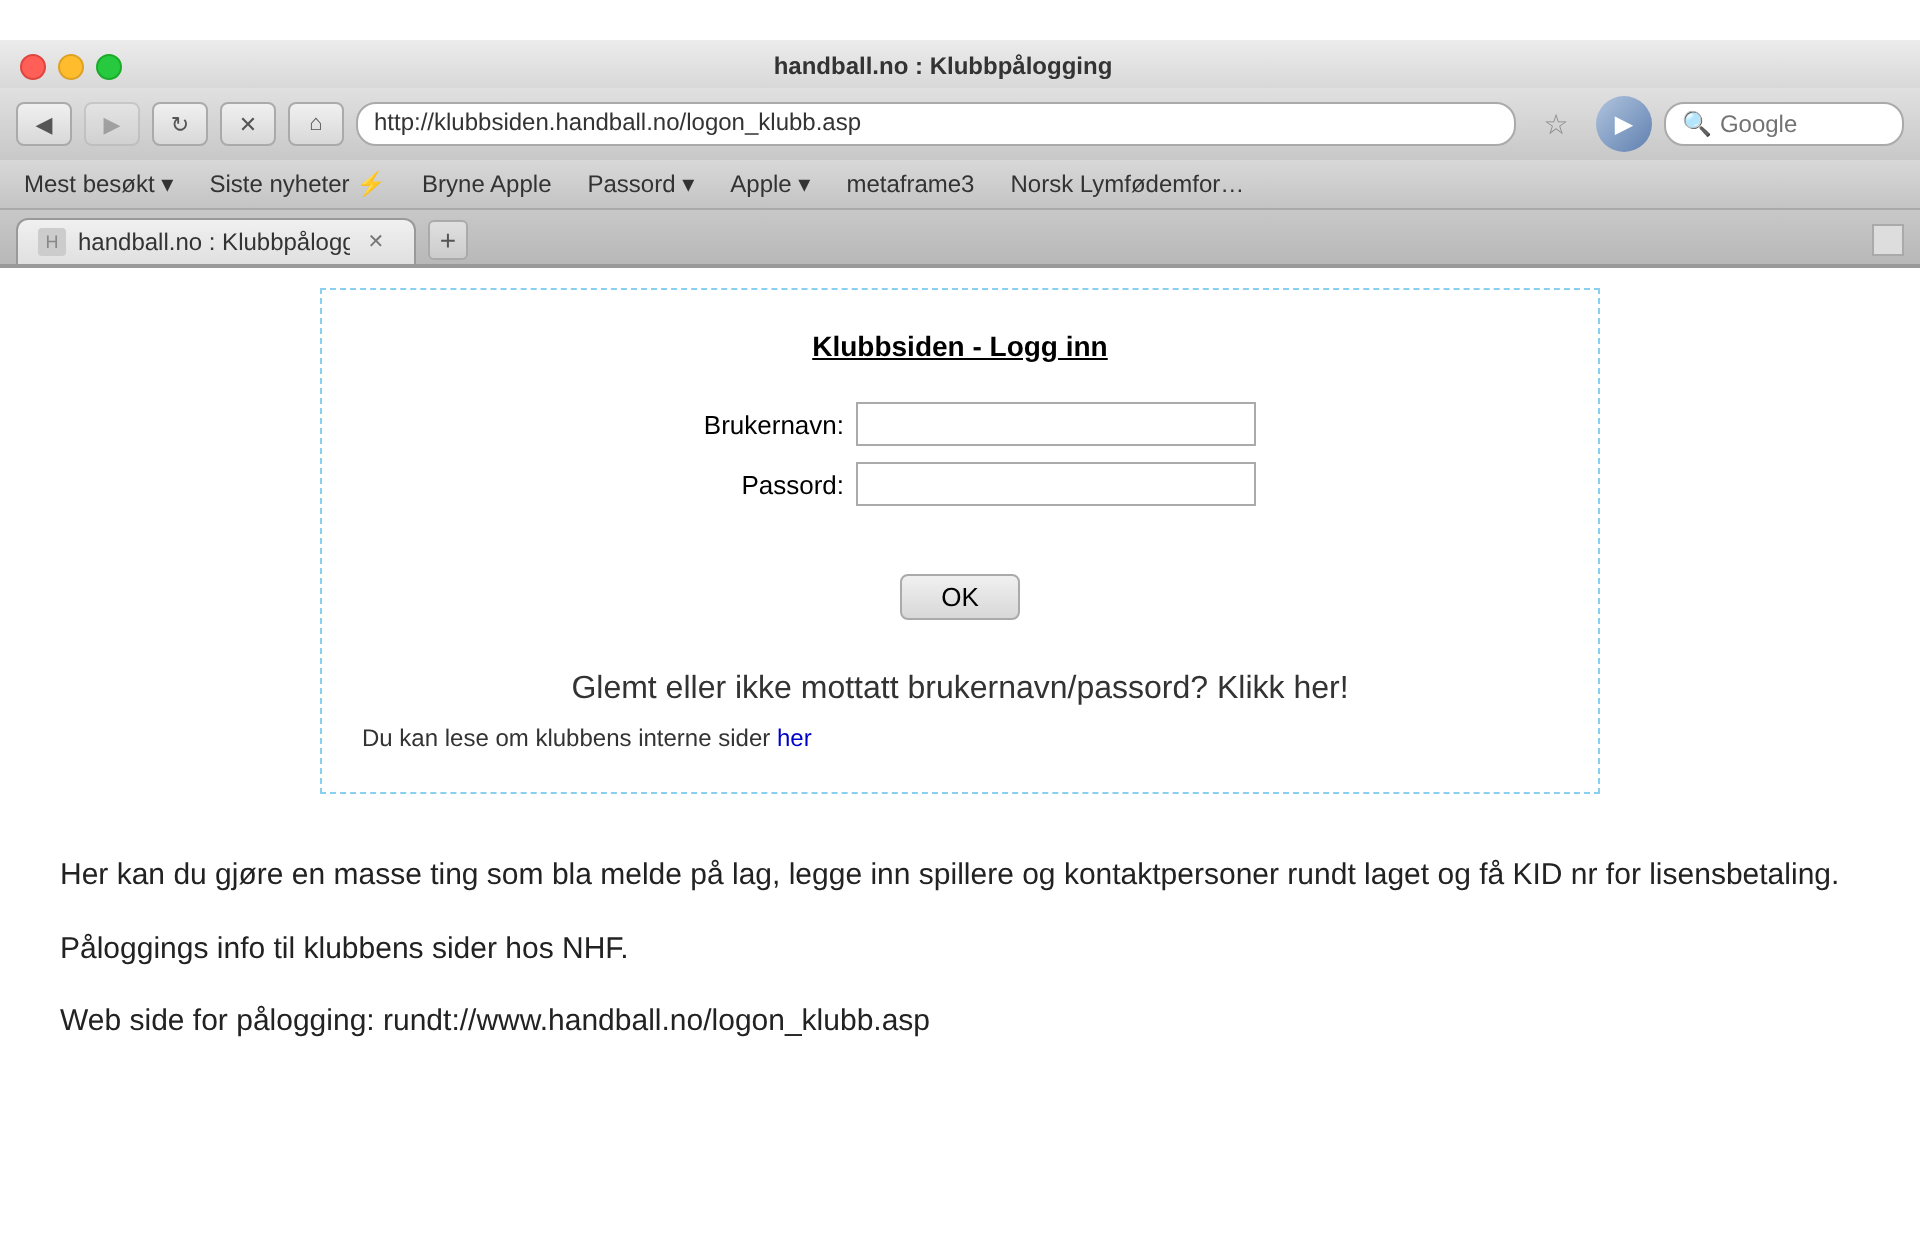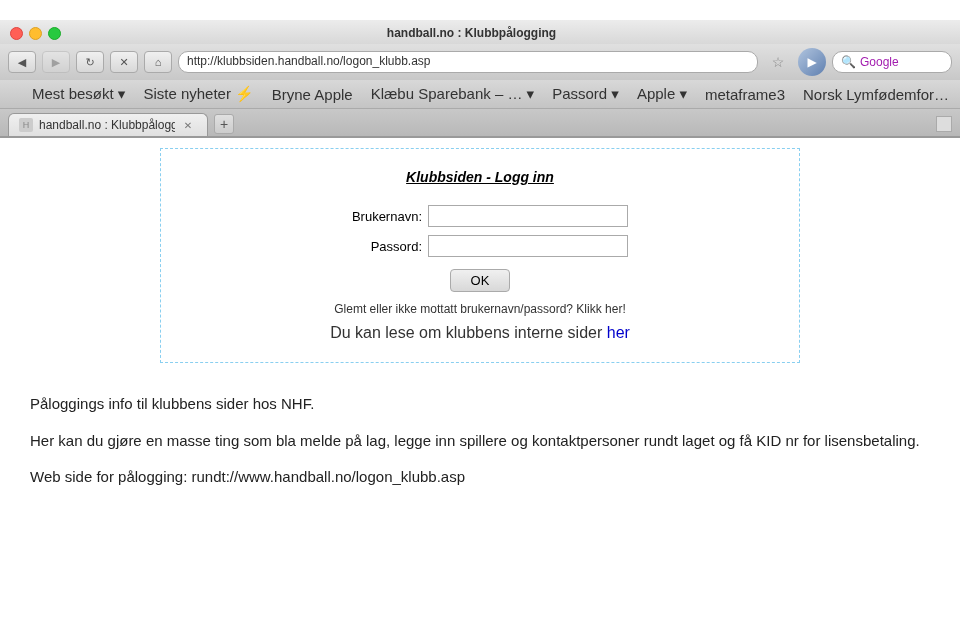--- a/index.html
+++ b/index.html
@@ -103,24 +103,24 @@
       height: 22px;
       width: 120px;
       font-size: 12px;
       color: #999;
       gap: 4px;
     }
 
     .bookmarks-bar {
       display: flex;
       align-items: center;
-      padding: 3px 24px;
+      padding: 3px 4px;
       background: linear-gradient(to bottom, #d8d8d8, #c4c4c4);
       border-bottom: 1px solid #aaa;
-      font-size: 15px;
+      font-size: 12px;
       color: #333;
       gap: 2px;
       overflow: hidden;
     }
 
     .bookmark-item {
       padding: 2px 8px;
       cursor: pointer;
       white-space: nowrap;
       border-radius: 3px;
@@ -196,21 +196,20 @@
       padding: 20px;
       text-align: center;
     }
 
     .login-title {
       font-size: 14px;
       font-weight: bold;
       color: #000;
       margin-bottom: 20px;
       text-decoration: underline;
-      font-style: italic;
     }
 
     .login-form-area {
       display: inline-block;
       text-align: left;
     }
 
     .form-row {
       display: flex;
       align-items: center;
@@ -229,44 +228,44 @@
       width: 200px;
       height: 22px;
       border: 1px solid #aaa;
       background: #fff;
       padding: 2px 4px;
       font-size: 13px;
     }
 
     .form-btn-row {
       text-align: center;
-      margin: 4px 0;
+      margin: 26px 0;
     }
 
     .ok-btn {
       padding: 3px 20px;
       background: linear-gradient(to bottom, #f0f0f0, #d8d8d8);
       border: 1px solid #aaa;
       border-radius: 4px;
       font-size: 13px;
       cursor: pointer;
     }
 
     .forgot-text {
-      font-size: 12px;
+      font-size: 16px;
       color: #333;
       margin-top: 10px;
       text-align: center;
     }
 
     .internal-link-text {
-      font-size: 16px;
+      font-size: 12px;
       color: #333;
       margin-top: 8px;
-      text-align: center;
+      text-align: left;
     }
 
     .internal-link-text a {
       color: #0000cc;
       text-decoration: none;
     }
 
     
     .page-body {
       padding: 20px 30px;
@@ -302,36 +301,33 @@
     <div class="nav-btn">⌂</div>
     <div class="address-bar">
       <span>http://klubbsiden.handball.no/logon_klubb.asp</span>
     </div>
     <div class="star-btn">☆</div>
     <div class="user-icon-btn">
       <span>▶</span>
     </div>
     <div class="search-bar">
       <span>🔍</span>
-      <span style="color:#a21caf; font-size:12px;">Google</span>
+      <span style="color:#737373; font-size:12px;">Google</span>
     </div>
   </div>
 
   <div class="bookmarks-bar">
     <div class="bookmark-item">
       <span>Mest besøkt ▾</span>
     </div>
     <div class="bookmark-item">
       <span>Siste nyheter ⚡</span>
     </div>
     <div class="bookmark-item">
       <span>Bryne Apple</span>
-    </div>
-    <div class="bookmark-item">
-      <span>Klæbu Sparebank – … ▾</span>
     </div>
     <div class="bookmark-item">
       <span>Passord ▾</span>
     </div>
     <div class="bookmark-item">
       <span>Apple ▾</span>
     </div>
     <div class="bookmark-item">
       <span>metaframe3</span>
     </div>
@@ -383,25 +379,25 @@
       <span>Du kan lese om klubbens interne sider</span>
       <a href="#">
         <span>her</span>
       </a>
     </div>
   </div>
 
   <div class="page-body">
 
     <p>
+      <span>Her kan du gjøre en masse ting som bla melde på lag, legge inn spillere og kontaktpersoner rundt laget og få KID nr for lisensbetaling.</span>
+    </p>
+
+    <p>
       <span>Påloggings info til klubbens sider hos NHF.</span>
-    </p>
-
-    <p>
-      <span>Her kan du gjøre en masse ting som bla melde på lag, legge inn spillere og kontaktpersoner rundt laget og få KID nr for lisensbetaling.</span>
     </p>
 
     <p>
       <span>Web side for pålogging:  </span><span>rundt://www.handball.no/logon_klubb.asp</span>
     </p>
 
 
 
   </div>
 </div>

